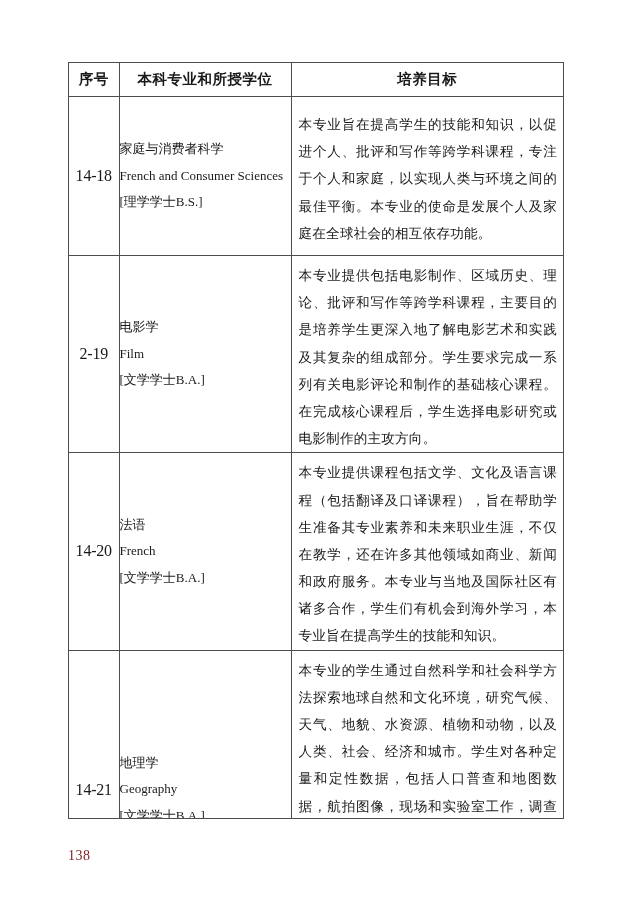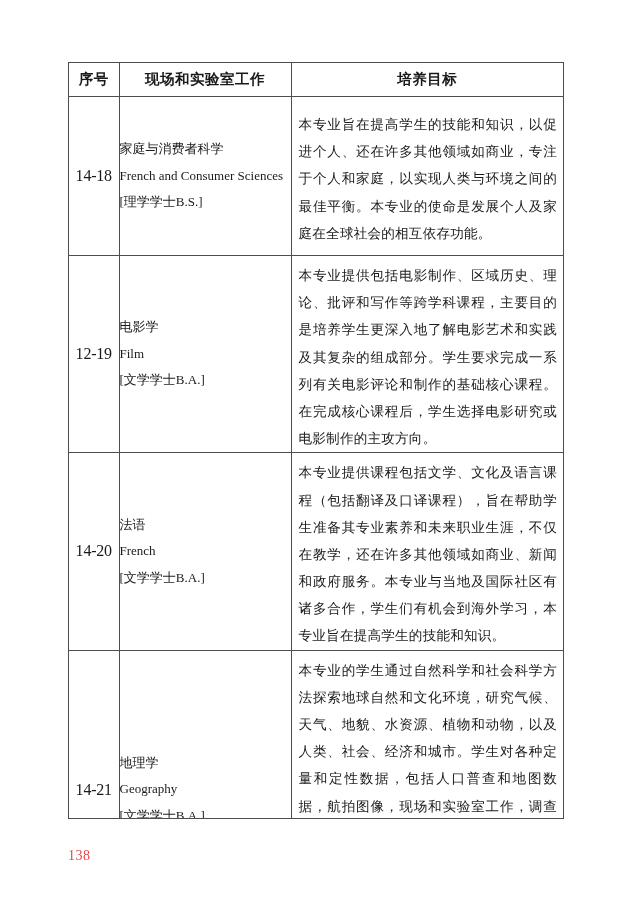--- a/index.html
+++ b/index.html
@@ -106,57 +106,57 @@
   tr.r-2 td { height: 183px; }
   tr.r-3 td { height: 185px; }
   tr.r-4 td { height: 230px; }
 
   
   .page-number {
     position: absolute;
     left: 68px;
     top: 848px;
     font-size: 14px;
-    color: #ef4444;
+    color: #7f1d1d;
     letter-spacing: 0.5px;
   }
 </style>
 </head>
 <body>
 
 <div class="page">
 
   <div class="table-wrap">
     <table class="major-table">
       <colgroup>
         <col class="c-no">
         <col class="c-maj">
         <col class="c-goal">
       </colgroup>
       <tbody>
         <tr class="r-head">
           <td class="hdr-cell">序号</td>
-          <td class="hdr-cell">现场和实验室工作</td>
+          <td class="hdr-cell">本科专业和所授学位</td>
           <td class="hdr-cell">培养目标</td>
         </tr>
 
         <tr class="r-1">
           <td class="no-cell">14-18</td>
           <td class="maj-cell">
             <span class="ln">家庭与消费者科学</span>
             <span class="ln">French and Consumer Sciences</span>
             <span class="ln">[理学学士B.S.]</span>
           </td>
           <td class="goal-cell">
-            <div class="goal-inner">本专业旨在提高学生的技能和知识，以促进个人、还在许多其他领域如商业，专注于个人和家庭，以实现人类与环境之间的最佳平衡。本专业的使命是发展个人及家庭在全球社会的相互依存功能。</div>
+            <div class="goal-inner">本专业旨在提高学生的技能和知识，以促进个人、批评和写作等跨学科课程，专注于个人和家庭，以实现人类与环境之间的最佳平衡。本专业的使命是发展个人及家庭在全球社会的相互依存功能。</div>
           </td>
         </tr>
 
         <tr class="r-2">
-          <td class="no-cell">12-19</td>
+          <td class="no-cell">2-19</td>
           <td class="maj-cell">
             <span class="ln">电影学</span>
             <span class="ln">Film</span>
             <span class="ln">[文学学士B.A.]</span>
           </td>
           <td class="goal-cell">
             <div class="goal-inner">本专业提供包括电影制作、区域历史、理论、批评和写作等跨学科课程，主要目的是培养学生更深入地了解电影艺术和实践及其复杂的组成部分。学生要求完成一系列有关电影评论和制作的基础核心课程。在完成核心课程后，学生选择电影研究或电影制作的主攻方向。</div>
           </td>
         </tr>
 

